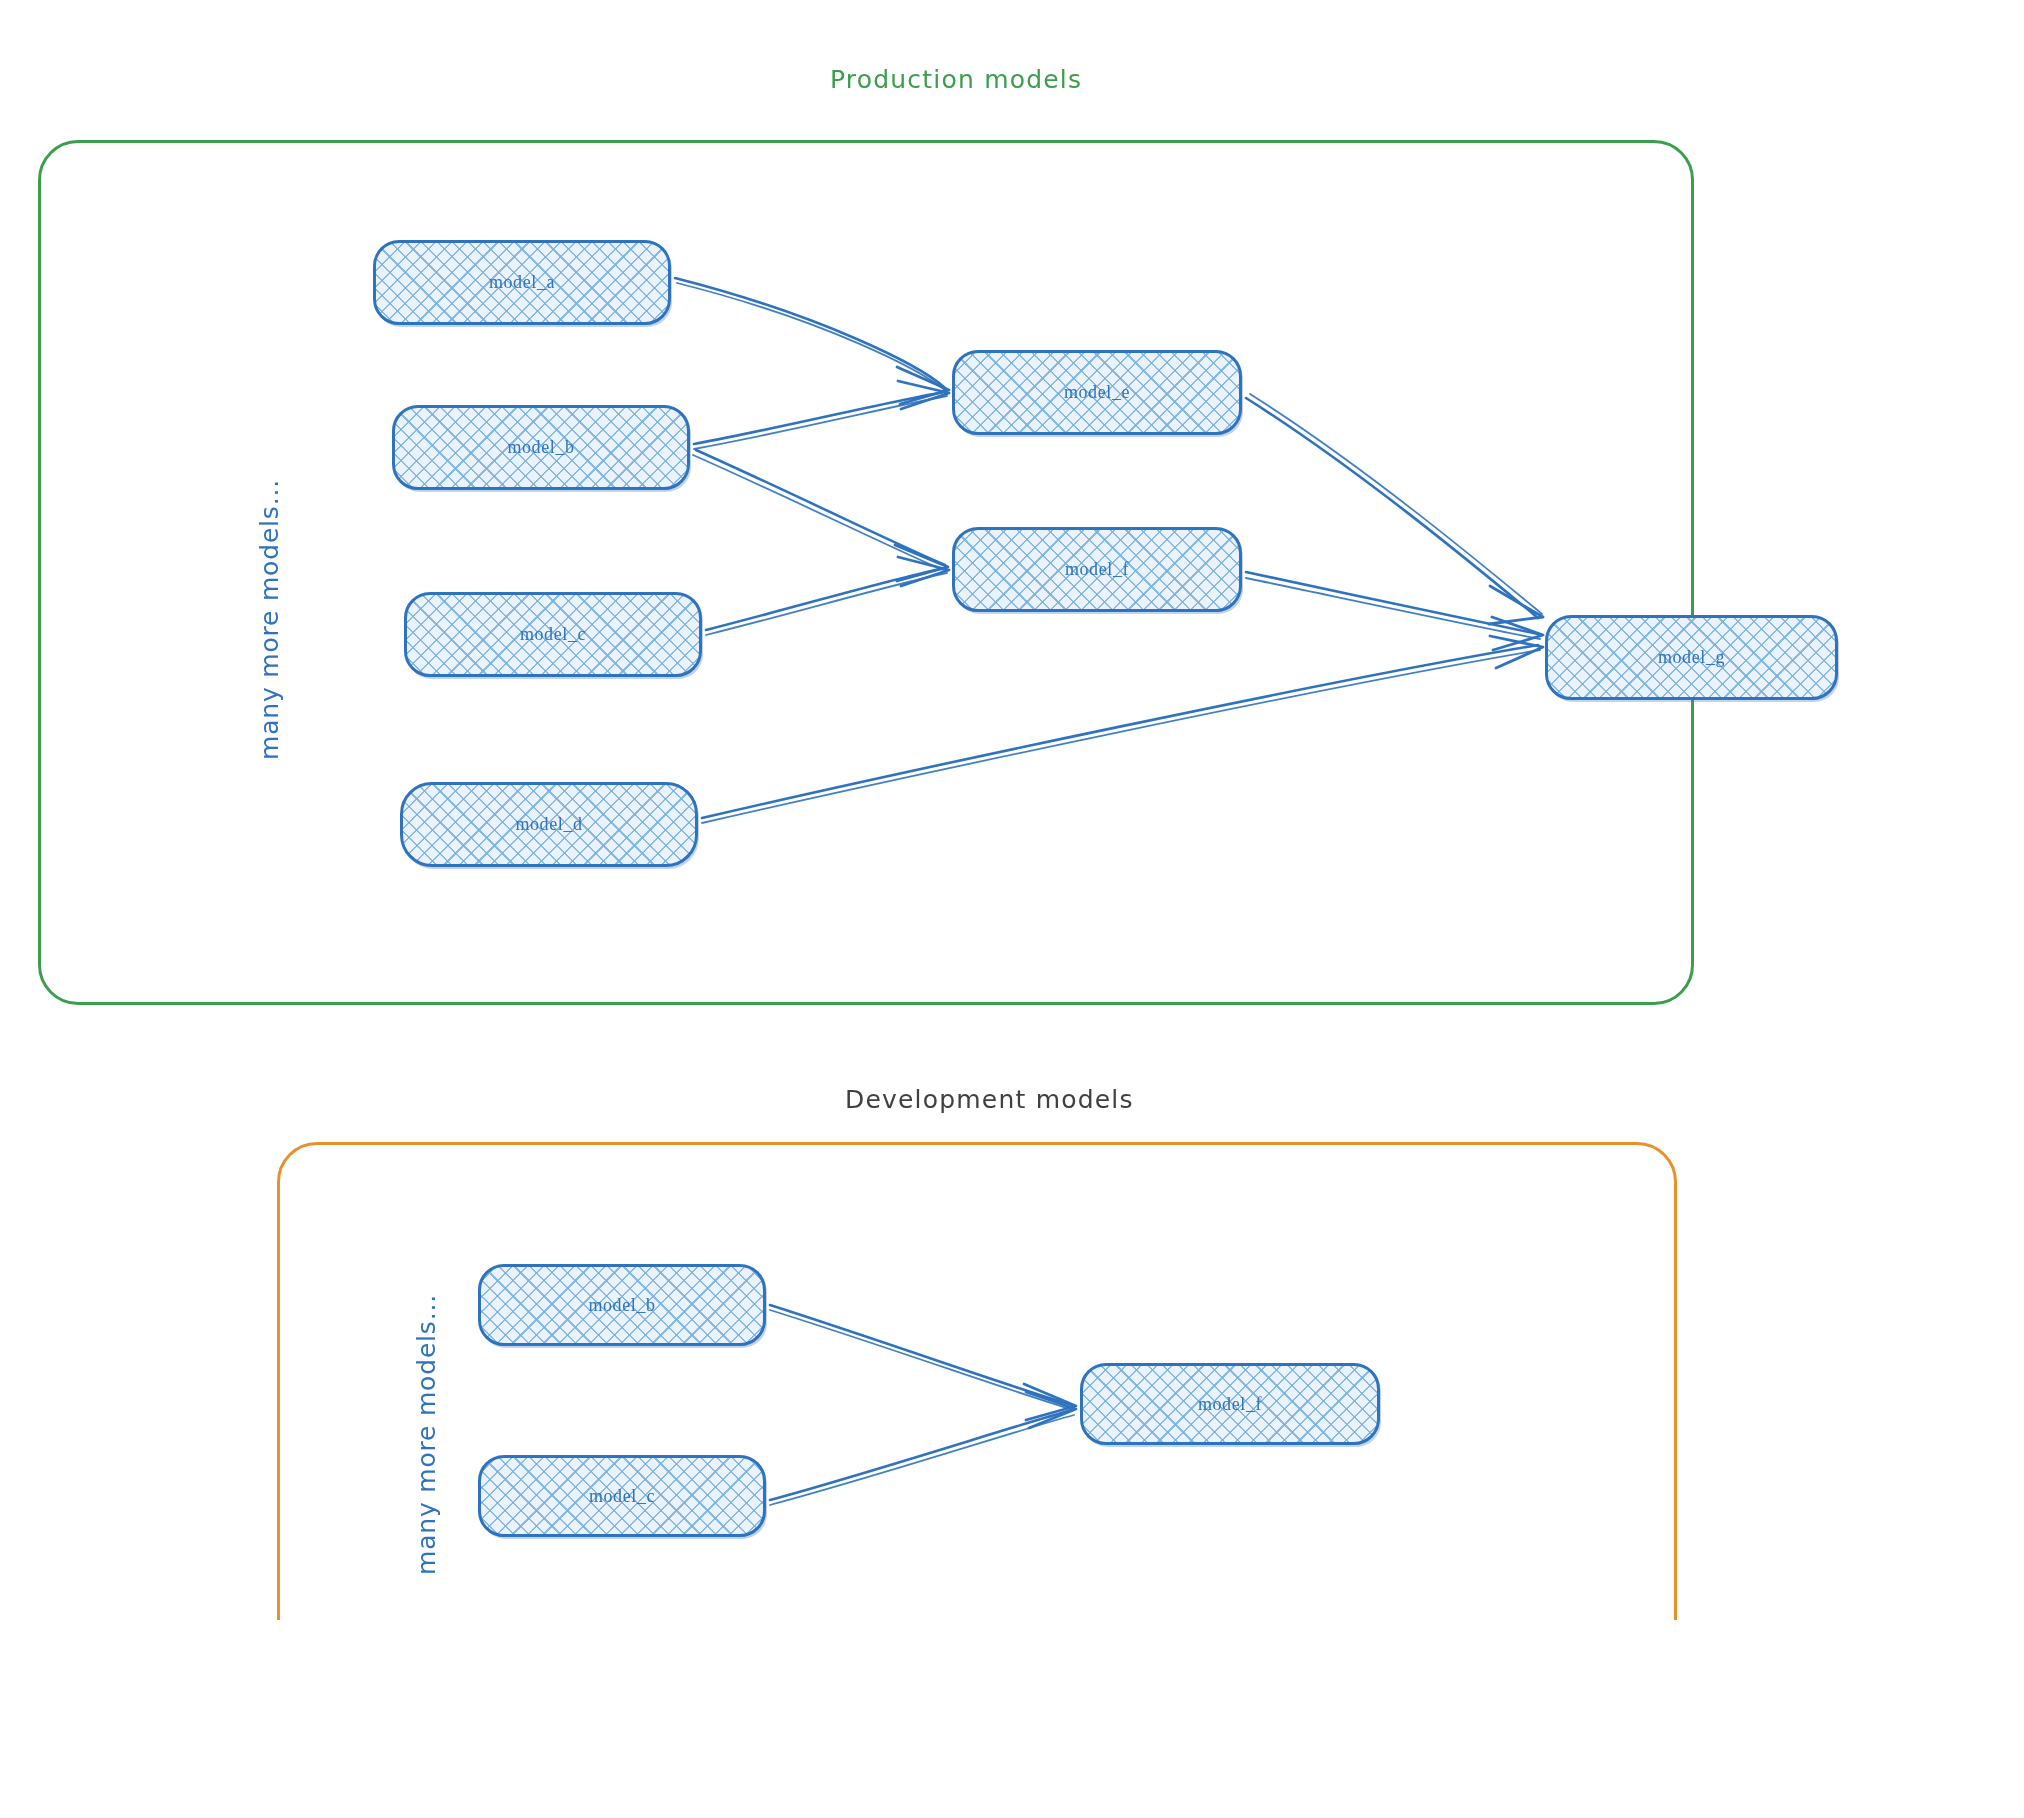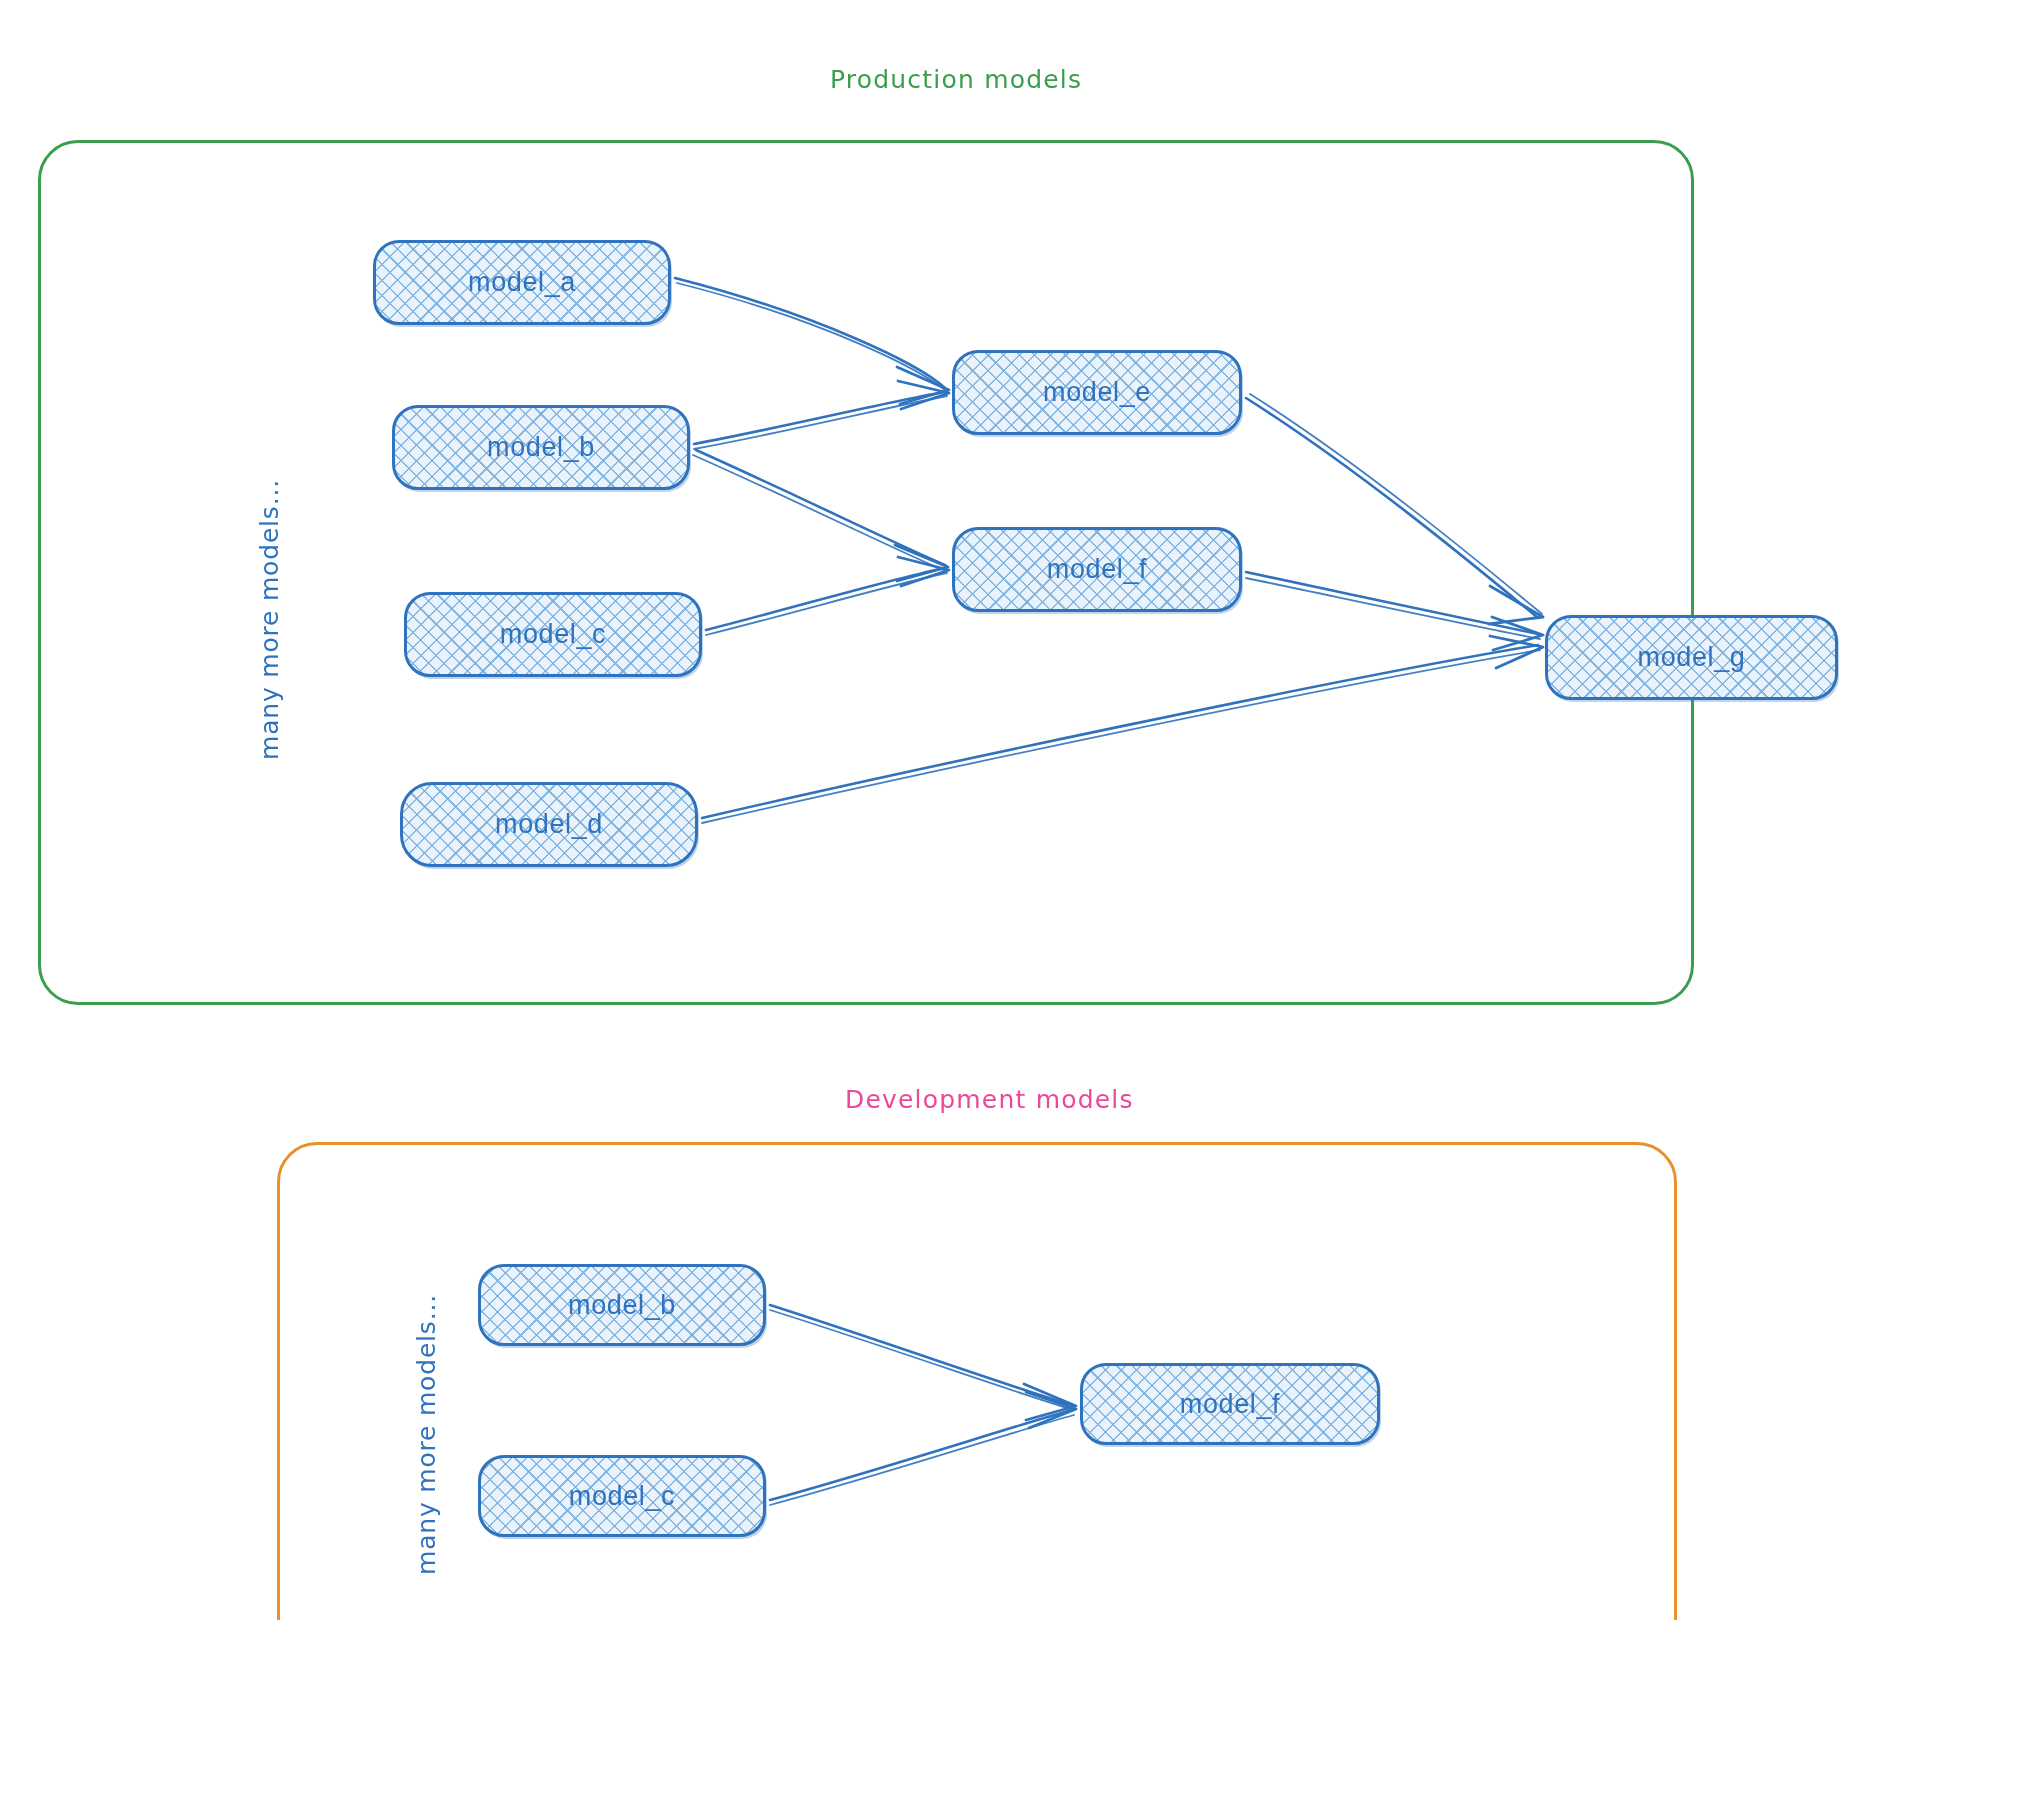--- a/index.html
+++ b/index.html
@@ -37,22 +37,22 @@
     background-color: #eaf3fc;
     background-image:
       repeating-linear-gradient(45deg,  rgba(120,176,224,0.85) 0 1.6px, rgba(255,255,255,0) 1.6px 11px),
       repeating-linear-gradient(-45deg, rgba(120,176,224,0.85) 0 1.6px, rgba(255,255,255,0) 1.6px 11px);
     display: flex;
     align-items: center;
     justify-content: center;
     box-shadow: 2px 3px 0 -1px rgba(47,114,189,0.30);
   }
   .node-label {
-    font-family: Liberation Sans, sans-serif;
-    font-size: 27px;
+    font-family: Liberation Serif, serif;
+    font-size: 18px;
     color: #2f72bd;
     letter-spacing: 0.6px;
     white-space: nowrap;
     position: relative;
     z-index: 2;
   }
   .side-note {
     position: absolute;
     font-family: "DejaVu Sans", sans-serif;
     font-size: 25px;
@@ -118,21 +118,21 @@
   </div>
 
   <div class="node" style="left:952px; top:527px; width:290px; height:85px;">
     <span class="node-label">model_f</span>
   </div>
 
   <div class="node" style="left:1545px; top:615px; width:293px; height:85px;">
     <span class="node-label">model_g</span>
   </div>
 
-  <div class="frame-title" style="left:845px; top:1085px; color:#ec4899;">Development models</div>
+  <div class="frame-title" style="left:845px; top:1085px; color:#404040;">Development models</div>
 
   <div class="frame-box" style="left:277px; top:1142px; width:1400px; height:588px; border-color:#e8902a;"></div>
 
   <div class="side-note" style="left:412px; top:1575px;">many more models...</div>
 
   <div class="node" style="left:478px; top:1264px; width:288px; height:82px;">
     <span class="node-label">model_b</span>
   </div>
 
   <div class="node" style="left:478px; top:1455px; width:288px; height:82px;">

